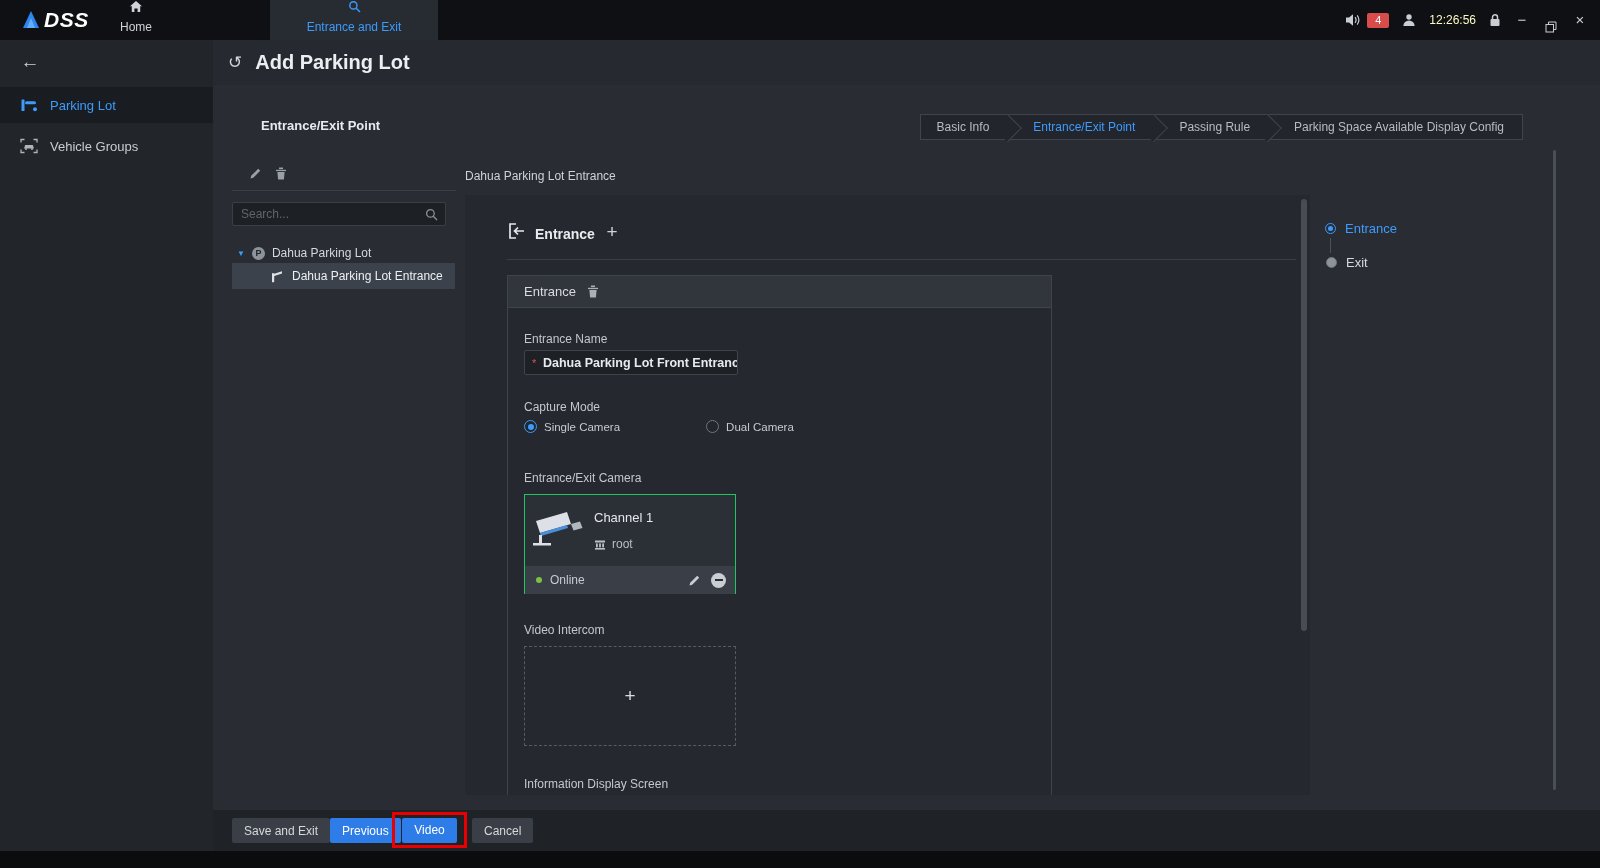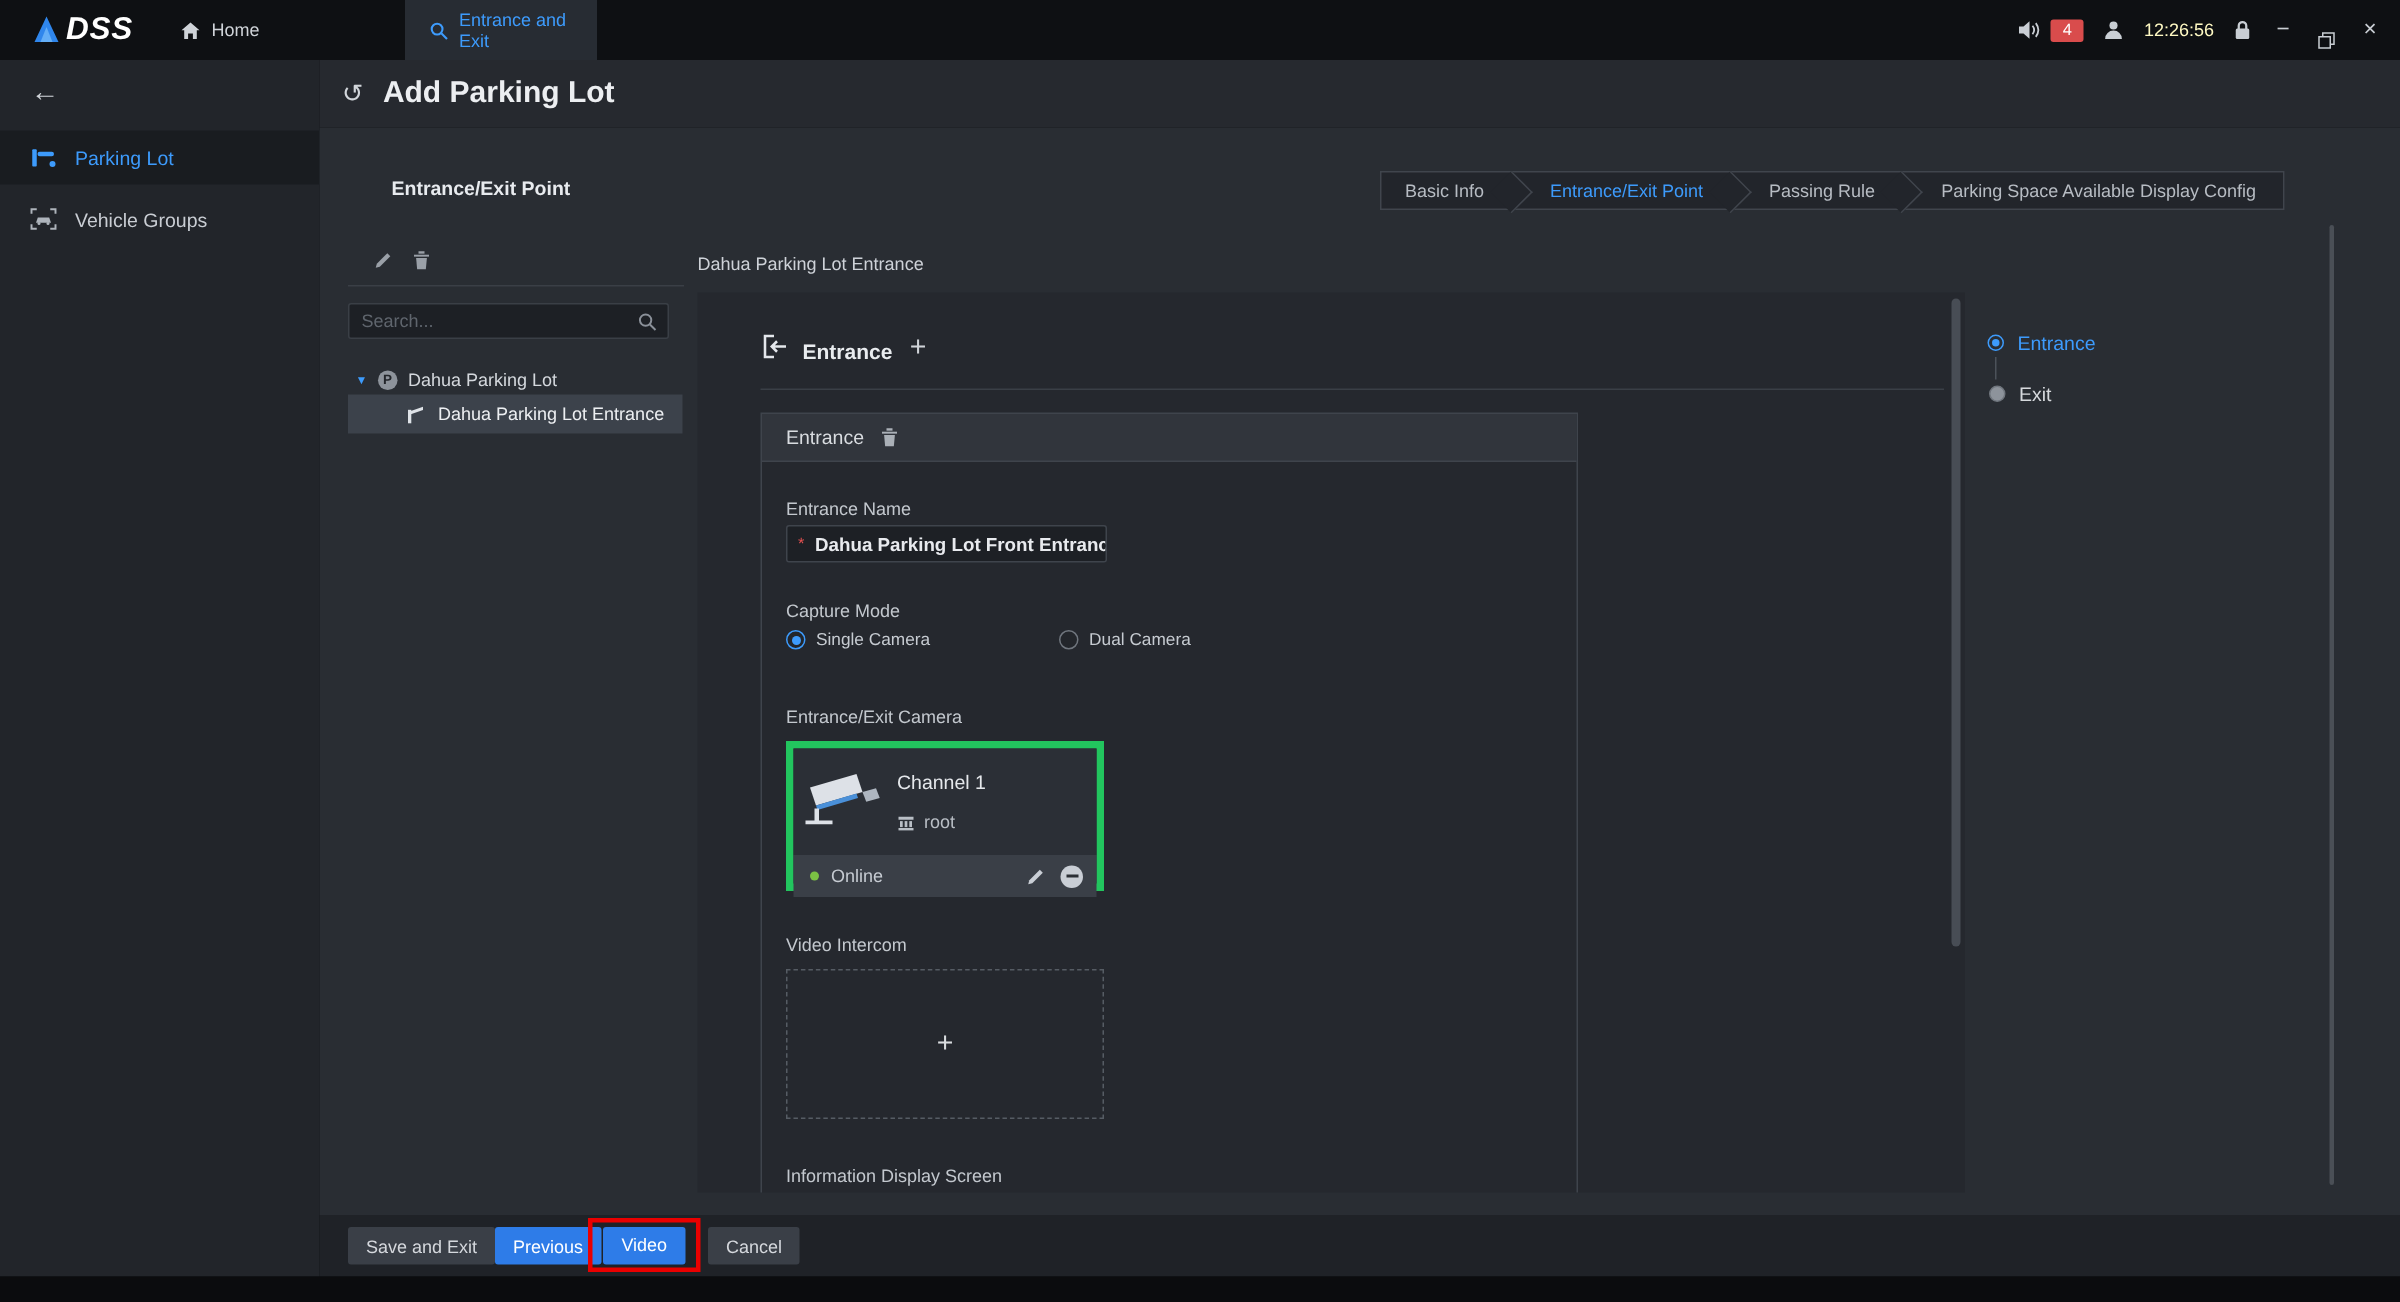--- a/index.html
+++ b/index.html
@@ -3,23 +3,23 @@
 <meta charset="utf-8">
 <style>
   * { margin:0; padding:0; box-sizing:border-box; }
   html,body { width:1600px; height:868px; }
   body { position:relative; background:#0b0c0e; font-family:"Liberation Sans", sans-serif; overflow:hidden; color:#c9cdd3; }
 
   
   .topbar { position:absolute; left:0; top:0; width:1600px; height:40px; background:#0e1013;padding-left:36px; }
   .logo { position:absolute; left:20px; top:0; height:40px; display:flex; align-items:center; gap:2px; }
   .logo-text { font-size:21px; font-weight:bold; font-style:italic; color:#ffffff; letter-spacing:.5px; }
-  .top-tab { position:absolute; top:0; height:40px; display:flex; align-items:center; gap:7px; font-size:12px; color:#cfd3d8; padding:0 16px; cursor:default; }
+  .top-tab { position:absolute; top:0; height:40px; display:flex; align-items:center; gap:7px; font-size:12px; color:#cfd3d8; padding:0 16px; cursor:default;flex-direction:column; }
   .tab-home { left:104px; }
-  .tab-active { left:270px; width:128px; background:#272c33; color:#3d9bfc; }
+  .tab-active { left:270px; width:168px; background:#272c33; color:#3d9bfc; }
   .top-right { position:absolute; right:12px; top:0; height:40px; display:flex; align-items:center; gap:13px; }
   .alarm-badge { min-width:22px; height:15px; background:#d94c4c; border-radius:2px; color:#fff; font-size:11px; line-height:15px; text-align:center; padding:0 3px; margin-left:-7px; }
   .time { font-size:12px; color:#fef9c3; }
   .winbtn { font-size:15px; color:#c9ced4; width:16px; text-align:center; line-height:40px; cursor:default; }
 
   
   .sidebar { position:absolute; left:0; top:40px; width:213px; height:811px; background:#22252a; }
   .back-btn { position:absolute; left:16px; top:8px; font-size:19px; color:#d0d4d9; width:28px; height:28px; line-height:28px; text-align:center; }
   .side-item { position:absolute; left:0; width:213px; height:36px; display:flex; align-items:center; gap:12px; padding-left:20px; font-size:13px; color:#c9cdd3; }
   .side-item.active { background:#191c20; color:#3d9bfc; }
@@ -70,21 +70,21 @@
   .name-input-wrap { position:absolute; left:16px; top:74px; width:214px; height:25px; background:#1d2025; border:1px solid #3f444c; border-radius:2px; }
   .name-input-wrap .req { position:absolute; left:7px; top:6px; color:#e25050; font-size:11px; }
   .name-input-wrap input { width:100%; height:100%; background:transparent; border:none; outline:none; color:#e8eaee; font-size:12.5px; font-weight:bold; padding-left:18px; font-family:"Liberation Sans",sans-serif; }
   .radio-row { position:absolute; left:16px; top:144px; display:flex; align-items:center; }
   .radio { width:13px; height:13px; border-radius:50%; border:1px solid #70767e; background:#23262b; position:relative; flex:none; }
   .radio.checked { border-color:#3d9bfc; }
   .radio.checked::after { content:""; position:absolute; inset:2.5px; background:#3d9bfc; border-radius:50%; }
   .radio-label { font-size:11.5px; color:#c6cbd1; margin:0 0 0 7px; }
   .radio-gap { width:86px; }
 
-  .camera-card { position:absolute; left:16px; top:218px; width:212px; height:100px; border:5px solid #22c55e; }
+  .camera-card { position:absolute; left:16px; top:218px; width:212px; height:100px; border:1px solid #22c55e; }
   .camera-top { position:absolute; left:0; top:0; width:100%; height:71px; background:#2b2f36; }
   .camera-icon { position:absolute; left:6px; top:12px; }
   .camera-name { position:absolute; left:69px; top:15px; font-size:13px; color:#e4e7eb; }
   .camera-group { position:absolute; left:69px; top:42px; display:flex; align-items:center; gap:6px; font-size:12px; color:#b9bec5; }
   .camera-status { position:absolute; left:0; top:71px; width:100%; height:28px; background:#3a3f47; display:flex; align-items:center; }
   .status-dot { width:6px; height:6px; border-radius:50%; background:#7bc144; margin-left:11px; flex:none; }
   .status-text { font-size:12px; color:#c6cbd2; margin-left:8px; flex:1; }
   .status-actions { display:flex; align-items:center; gap:10px; margin-right:9px; }
   .minus-circle { width:15px; height:15px; border-radius:50%; background:#c9ced5; position:relative; }
   .minus-circle::after { content:""; position:absolute; left:3.5px; top:6.5px; width:8px; height:2px; background:#2b2f35; }

